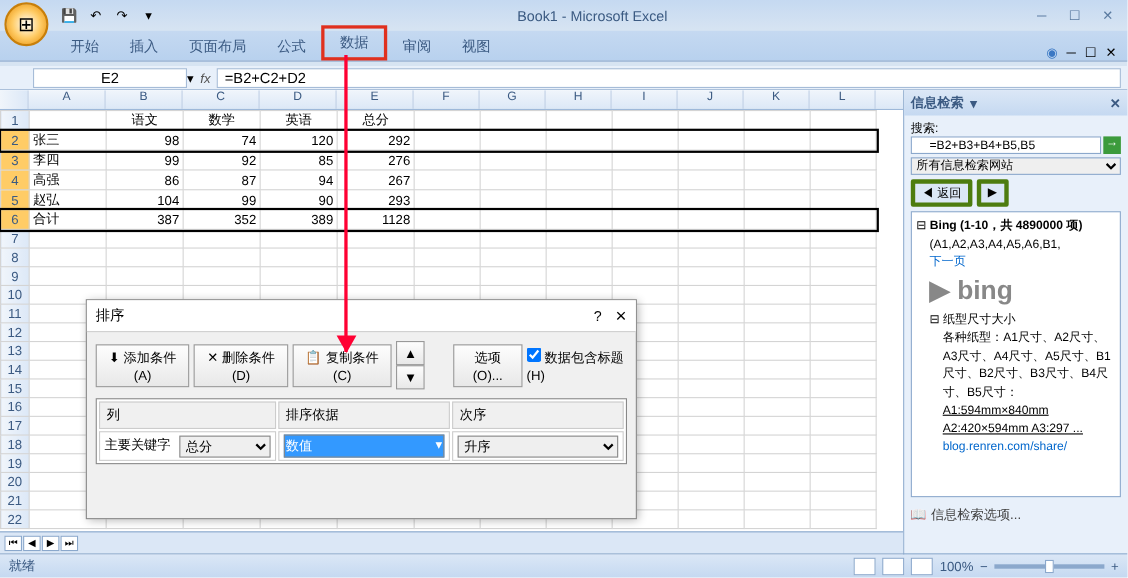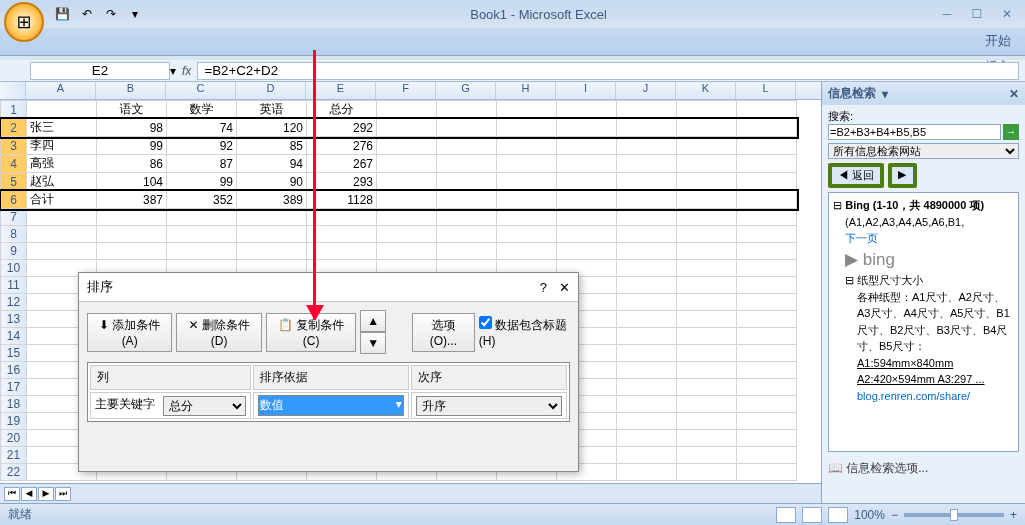--- a/index.html
+++ b/index.html
@@ -8,21 +8,21 @@
 
 .titlebar { height: 28px; background: linear-gradient(#c5d9f1,#d7e4f2); display: flex; align-items: center; padding: 0 4px; }
 .office-btn { width: 40px; height: 40px; border-radius: 50%; background: radial-gradient(#fff,#ffcc66,#e68a00); border: 2px solid #c87f0a; position: absolute; top: 2px; left: 4px; z-index: 10; display:flex;align-items:center;justify-content:center;font-size:18px;}
 .qat { margin-left: 50px; display: flex; gap: 6px; align-items:center; }
 .qat span { width: 18px; height: 18px; display:inline-flex;align-items:center;justify-content:center; cursor:pointer; }
 .title-text { flex: 1; text-align: center; color: #3b5a82; font-size: 13px; }
 .winbtns { display: flex; gap: 2px; }
 .winbtns div { width: 28px; height: 20px; display:flex;align-items:center;justify-content:center; color:#5a7aa0; cursor:pointer;}
 
 
-.ribbon { height: 28px; background: linear-gradient(#c5d9f1,#b8d1ee); display: flex; align-items: flex-end; padding-left: 50px; border-bottom:1px solid #8ba8cc;flex-direction:column;}
+.ribbon { height: 28px; background: linear-gradient(#c5d9f1,#b8d1ee); display: flex; align-items: flex-end; padding-left: 50px; border-bottom:1px solid #8ba8cc;}
 .ribbon .tab { padding: 4px 14px; color: #3b5a82; cursor:pointer; font-size:13px;}
 .ribbon .tab.highlighted { border:3px solid #e0301e; }
 .ribbon-right { margin-left:auto; display:flex; gap:8px; padding-right:10px; align-items:center;}
 
 
 .fbar { height: 22px; background: #e8f0fa; display: flex; align-items: center; border-bottom:1px solid #a6bcd8; margin-top:4px;}
 .namebox { width: 140px; background:#fff; border:1px solid #a6bcd8; height:18px; padding:0 6px; margin-left:30px; text-align:center;}
 .fx { margin:0 6px; font-style:italic; color:#555;}
 .formula { flex:1; background:#fff; border:1px solid #a6bcd8; height:18px; padding:0 6px; margin-right:6px;}
 
@@ -39,21 +39,21 @@
 .colF,.colG,.colH,.colI,.colJ,.colK,.colL{width:60px;}
 .hdr{text-align:center;}
 .num{text-align:right;}
 .activecell { background:#fff; }
 
 
 .pane { width: 204px; background:#e8f0fa; border-left:1px solid #8ba8cc; display:flex; flex-direction:column;}
 .pane-hdr { background:linear-gradient(#dbe7f6,#c5d9f1); padding:3px 6px; display:flex; align-items:center; color:#3b5a82; font-weight:bold;text-align:right;}
 .pane-hdr .x{margin-left:auto; cursor:pointer;}
 .pane-body { padding:4px 6px; font-size:11px; overflow:hidden;}
-.pane-body input {width:100%; border:1px solid #8ba8cc; padding:1px 1px; font-size:11px;}
+.pane-body input {width:100%; border:1px solid #8ba8cc; padding:1px 16px; font-size:11px;}
 .pane-body select {width:100%; border:1px solid #8ba8cc; font-size:11px; margin-top:3px;}
 .pane-nav { display:flex; gap:4px; margin:4px 0;}
 .pane-nav div{border:4px solid #4d7c0f; background:#dbe7f6; padding:1px 6px; border-radius:2px; font-size:11px;}
 .res-box { border:1px solid #8ba8cc; background:#fff; padding:4px; height:260px; overflow:hidden; font-size:11px; line-height:1.5;}
 .res-box .bing{font-weight:bold;}
 .res-box a{color:#0066cc;}
 .pane-footer{padding:4px 6px; color:#404040;}
 
 
 .dialog { position:absolute; left:78px; top:272px; width:501px; height:200px; background:#f0f0f0; border:1px solid #888; box-shadow:2px 2px 8px rgba(0,0,0,0.3);}
@@ -496,21 +496,21 @@
       </div>
       <select><option>所有信息检索网站</option></select>
       <div class="pane-nav">
         <div>◀ <span>返回</span></div>
         <div>▶</div>
       </div>
       <div class="res-box">
         <div>⊟ <span class="bing">Bing (1-10，共 4890000 项)</span></div>
         <div style="margin-left:12px;">(A1,A2,A3,A4,A5,A6,B1,</div>
         <div style="margin-left:12px;"><a>下一页</a></div>
-        <div style="margin-left:12px;font-size:17px;color:#888;">▶ <span>bing</span></div>
+        <div style="margin-left:12px;font-size:24px;color:#888;font-weight:bold;">▶ <span>bing</span></div>
         <div style="margin-left:12px;">⊟ <span>纸型尺寸大小</span></div>
         <div style="margin-left:24px;">各种纸型：A1尺寸、A2尺寸、A3尺寸、A4尺寸、A5尺寸、B1尺寸、B2尺寸、B3尺寸、B4尺寸、B5尺寸：</div>
         <div style="margin-left:24px;text-decoration:underline;">A1:594mm×840mm A2:420×594mm A3:297 ...</div>
         <div style="margin-left:24px;"><a>blog.renren.com/share/</a></div>
       </div>
     </div>
     <div class="pane-footer">📖 <a>信息检索选项...</a></div>
   </div>
 </div>
 

